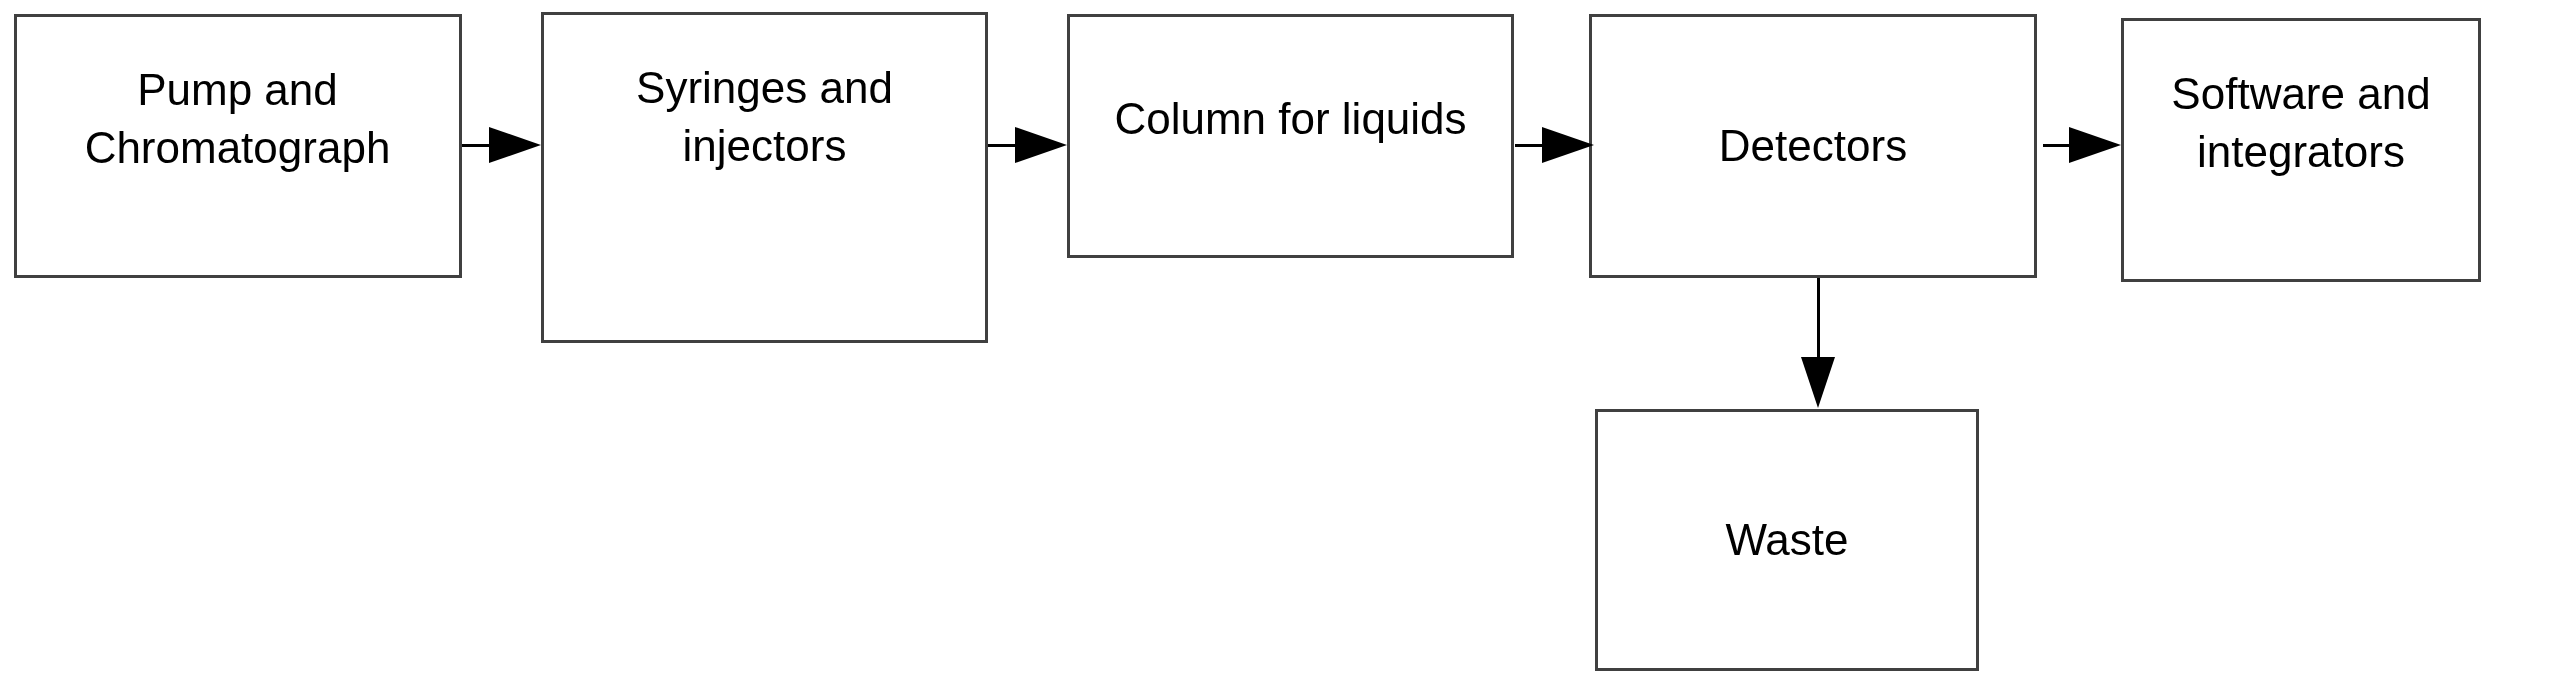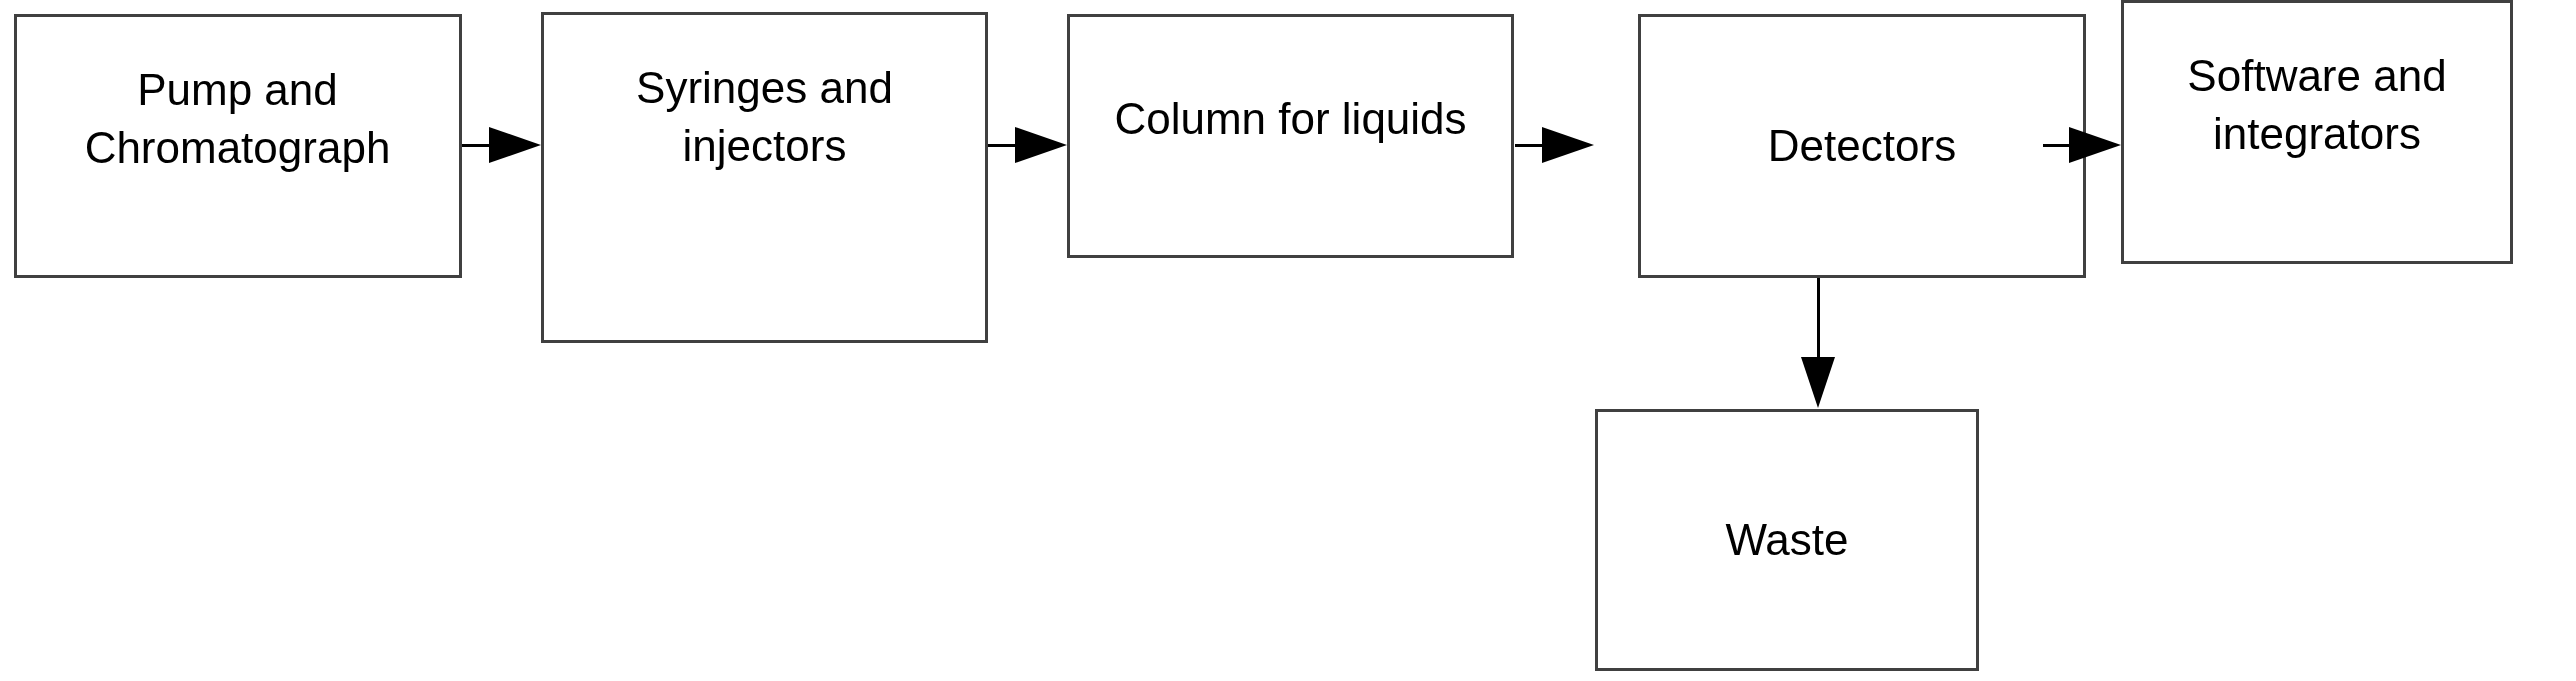--- a/index.html
+++ b/index.html
@@ -78,25 +78,25 @@
 
   <div class="node" style="left:541px; top:12px; width:447px; height:331px;">
     <div class="label hi">Syringes and
 injectors</div>
   </div>
 
   <div class="node" style="left:1067px; top:13.5px; width:447px; height:244px;">
     <div class="label hi">Column for liquids</div>
   </div>
 
-  <div class="node" style="left:1638px; top:13.5px; width:448px; height:264px;">
+  <div class="node" style="left:1589px; top:13.5px; width:448px; height:264px;">
     <div class="label ctr">Detectors</div>
   </div>
 
-  <div class="node" style="left:2121px; top:0; width:392px; height:264px;">
+  <div class="node" style="left:2121px; top:18px; width:360px; height:264px;">
     <div class="label hi">Software and
 integrators</div>
   </div>
 
   <div class="node" style="left:1595px; top:409px; width:384px; height:262px;">
     <div class="label ctr">Waste</div>
   </div>
 
   <div>
     <div class="shaft-h" style="left:462px; width:29px;"></div>

